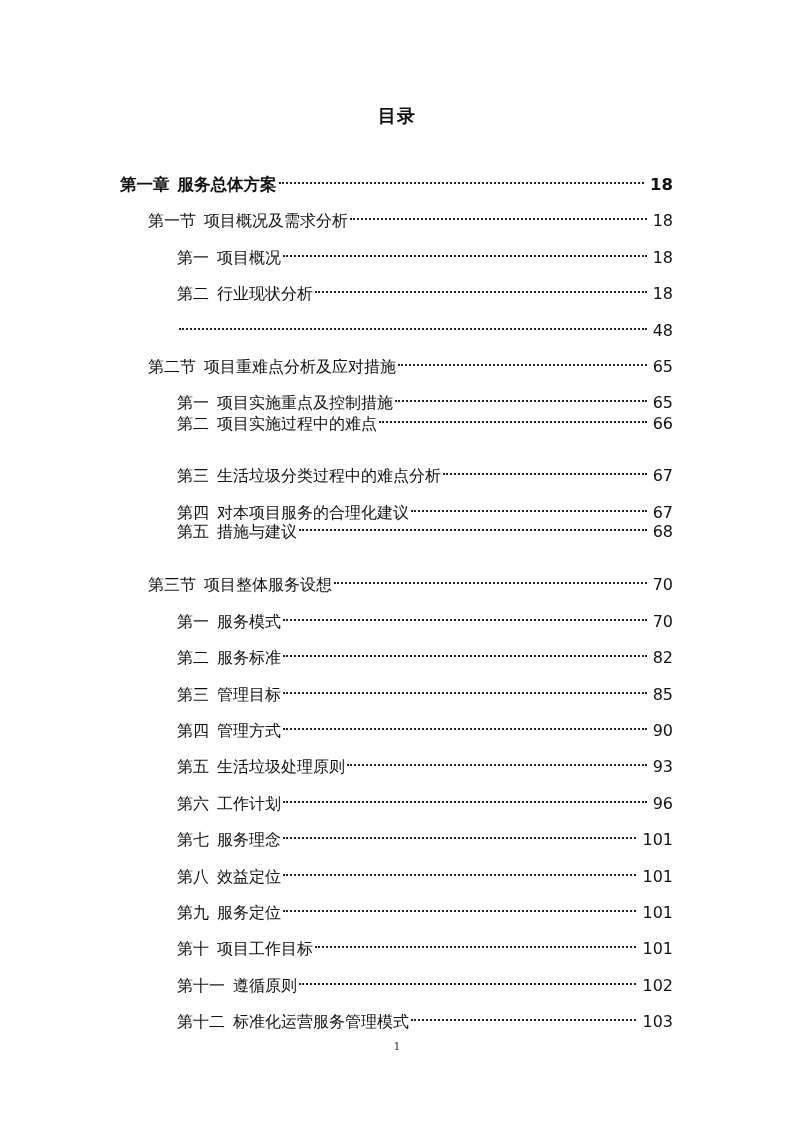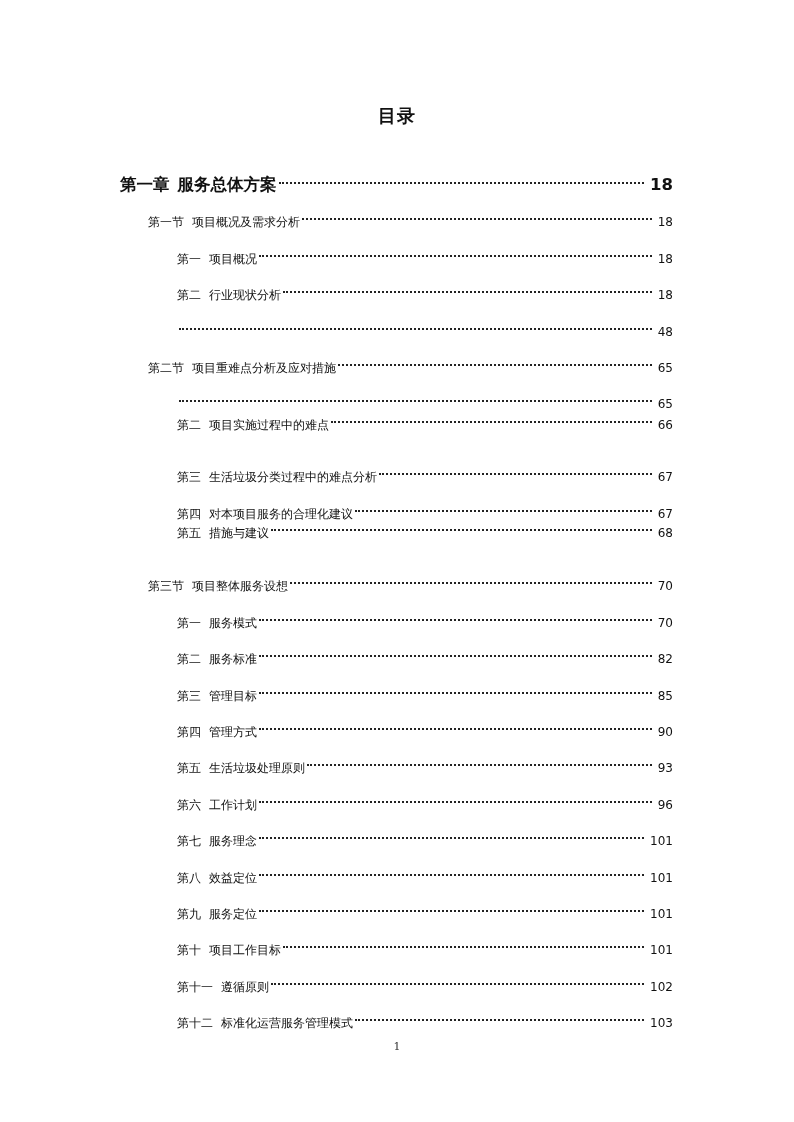--- a/index.html
+++ b/index.html
@@ -2,21 +2,21 @@
 <html><head>
   <meta charset="utf-8">
   <style>
     html, body { margin: 0; padding: 0; background: #ffffff; }
     body { width: 794px; height: 1122px; position: relative; overflow: hidden;
            font-family: "DejaVu Sans", "Liberation Sans", sans-serif; color: #111; }
     .title { position: absolute; top: 96px; left: 0; width: 794px; text-align: center;
              font-size: 18px; font-weight: bold; letter-spacing: 1px; margin-top: 8px; }
     .toc { position: absolute; top: 164px; left: 0; width: 794px; }
     .row { position: absolute; height: 26px; display: flex; align-items: baseline;
-           right: 121px; font-size: 12px; line-height: 26px; }
+           right: 121px; font-size: 16px; line-height: 26px; }
     .row.lvl0 { left: 120px; font-weight: bold; font-size: 16.5px; }
     .row.lvl1 { left: 148px; }
     .row.lvl2 { left: 177px; justify-content: flex-end; }
     .row .label { white-space: nowrap; flex: 0 0 auto; }
     .row .num { white-space: nowrap; flex: 0 0 auto; margin-left: 6px; }
     .row .label .pre { margin-right: 8px; }
     .row .leader { flex: 1 1 auto; overflow: hidden; white-space: nowrap; position: relative; height: 26px; }
     .row .leader::before { content: ""; position: absolute; left: 2px; right: 0; bottom: 6px;
            border-bottom: 2px dotted #222; }
     .row.lvl0 .leader::before { border-bottom-width: 2.5px; }
@@ -53,20 +53,21 @@
   <div class="row lvl2" style="top:145.6px">
     <span class="leader"></span>
     <span class="num">48</span>
   </div>
   <div class="row lvl1" style="top:182px">
     <span class="label"><span class="pre">第二节</span><span>项目重难点分析及应对措施</span></span>
     <span class="leader"></span>
     <span class="num">65</span>
   </div>
   <div class="row lvl2" style="top:218.4px">
+    <span class="label"><span class="pre">第一</span><span>项目实施重点及控制措施</span></span>
     <span class="leader"></span>
     <span class="num">65</span>
   </div>
   <div class="row lvl2" style="top:239px">
     <span class="label"><span class="pre">第二</span><span>项目实施过程中的难点</span></span>
     <span class="leader"></span>
     <span class="num">66</span>
   </div>
   <div class="row lvl2" style="top:291.2px">
     <span class="label"><span class="pre">第三</span><span>生活垃圾分类过程中的难点分析</span></span>

